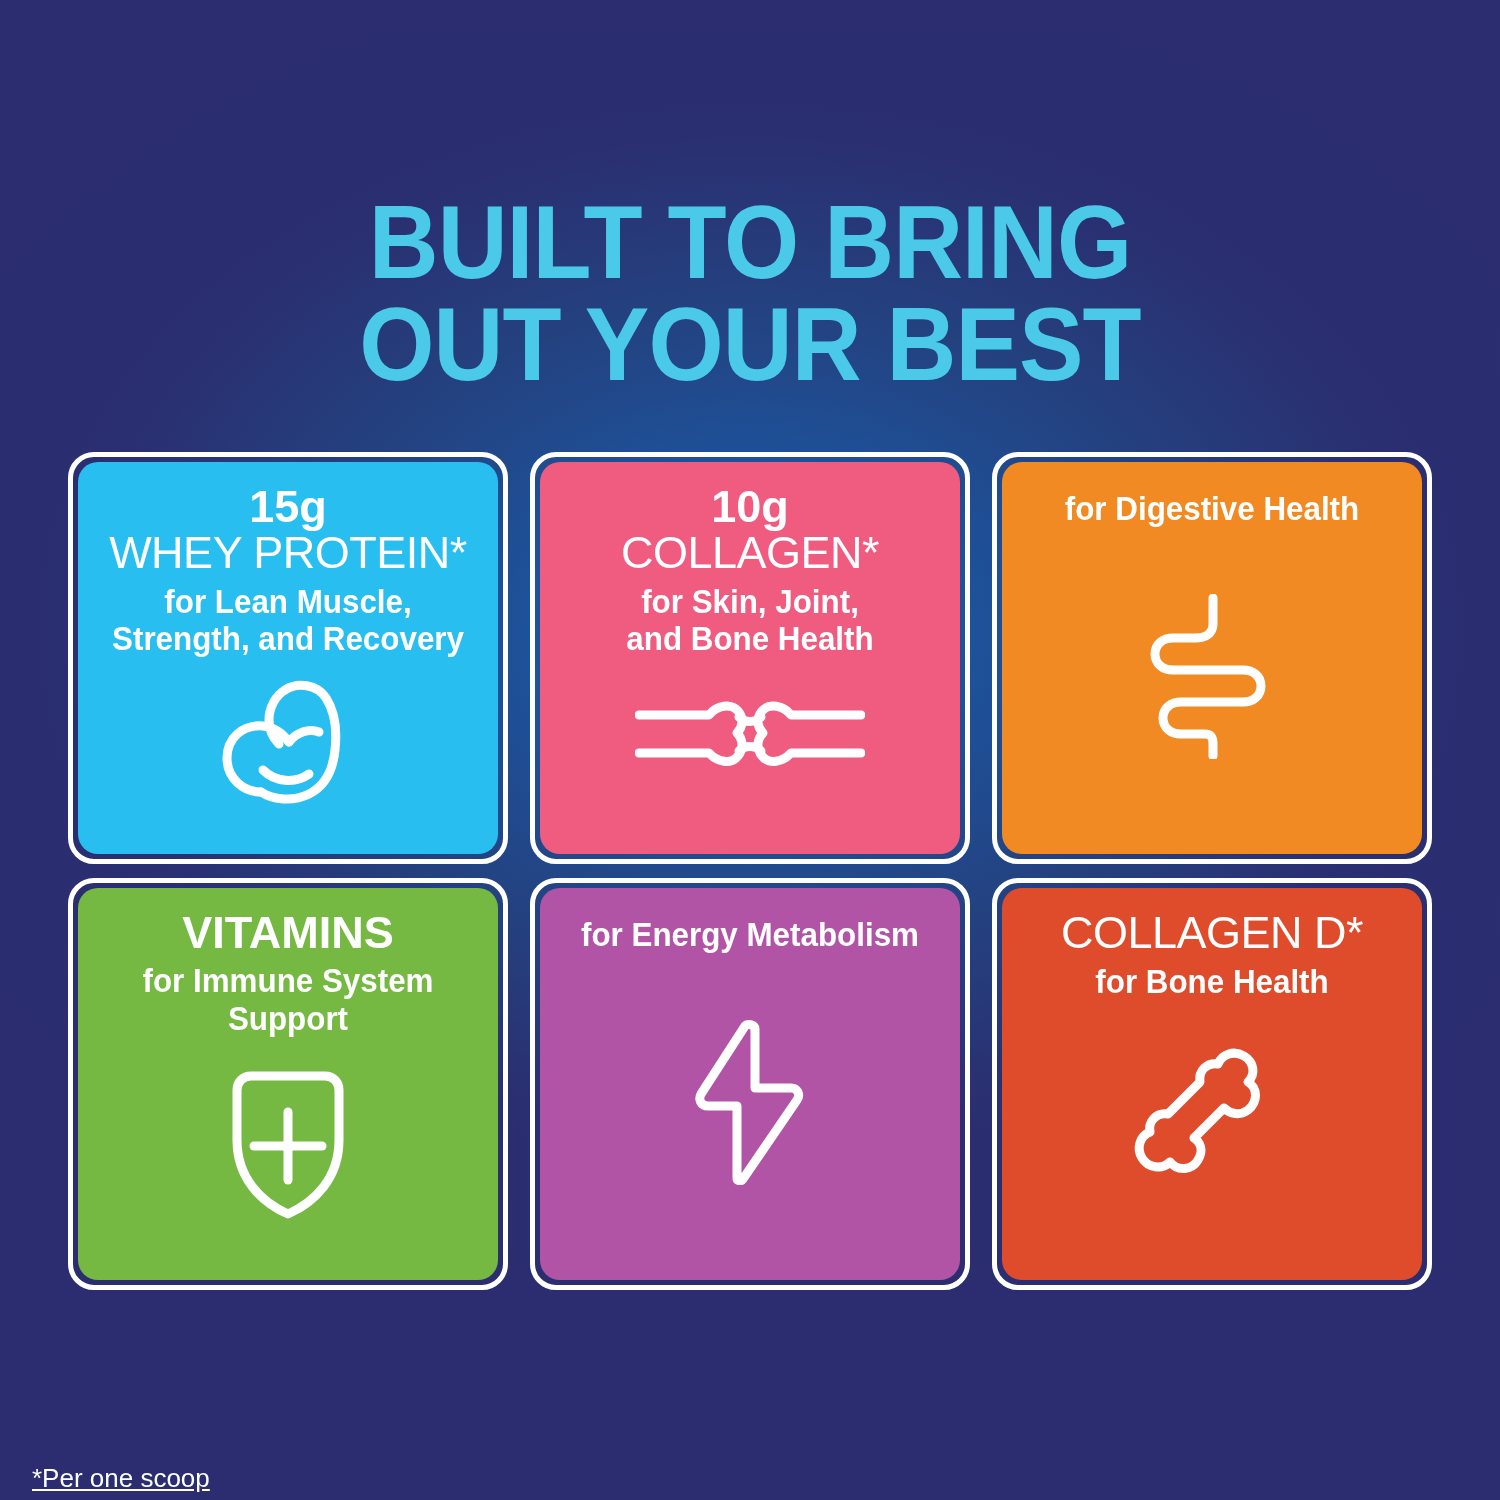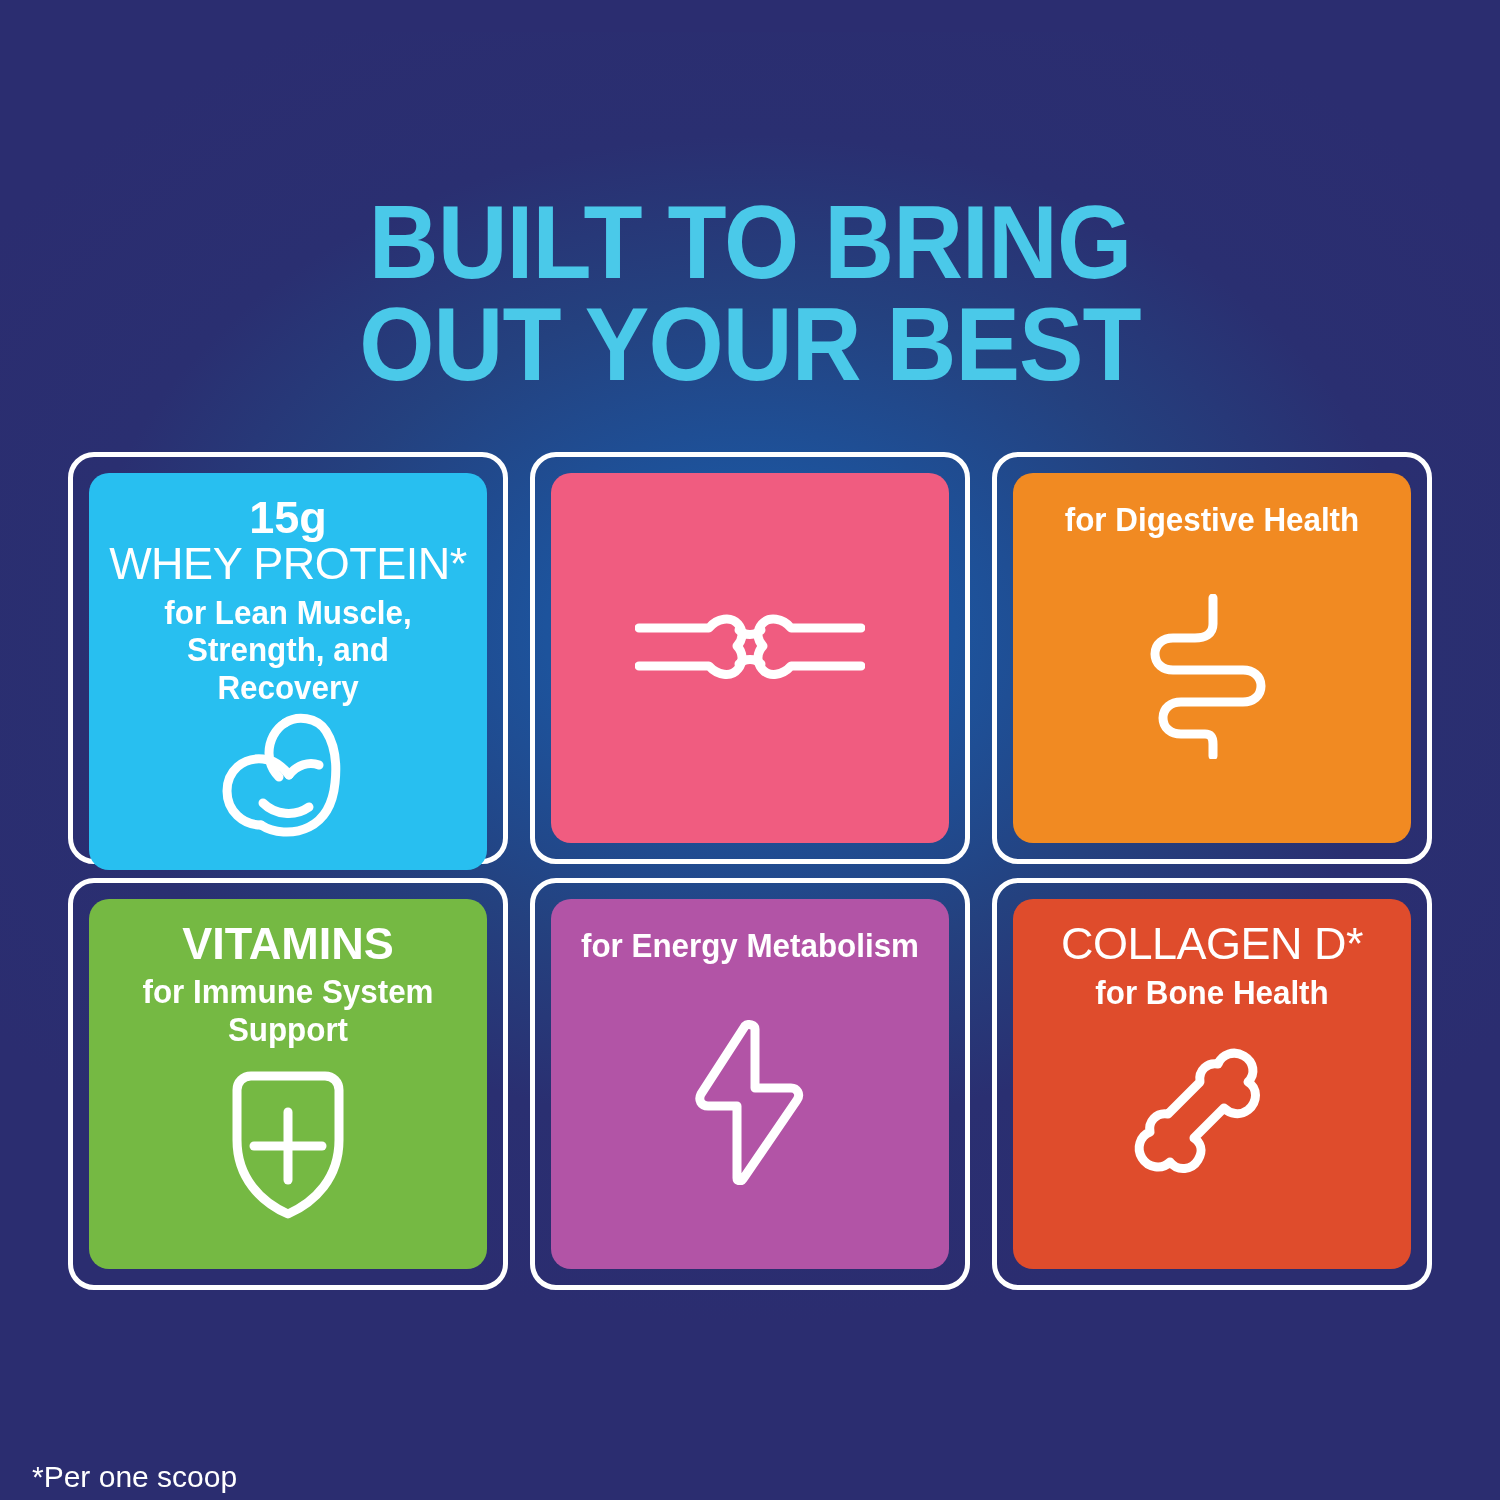--- a/index.html
+++ b/index.html
@@ -61,21 +61,21 @@
     grid-template-rows: repeat(2, 412px);
     column-gap: 22px;
     row-gap: 14px;
   }
 
   .card {
     position: relative;
     border-radius: 26px;
     box-sizing: border-box;
     border: 5px solid #ffffff;
-    padding: 16px;
+    padding: 5px;
     display: flex;
     flex-direction: column;
     align-items: stretch;
   }
   .card-inner {
     flex: 1 1 auto;
     border-radius: 20px;
     padding: 22px 16px 18px 16px;
     box-sizing: border-box;
     display: flex;
@@ -123,23 +123,24 @@
   .icon-wrap svg {
     display: block;
   }
 
   
   .footnote {
     position: absolute;
     left: 32px;
     bottom: 38px;
     color: #ffffff;
-    font-size: 30px;
+    font-size: 26px;
     font-weight: normal;
     letter-spacing: 0px;
+    text-decoration: underline;
   }
 </style>
 </head>
 <body>
 
 <div id="poster">
 
   <div class="headline">
     <span class="ln">BUILT TO BRING</span>
     <span class="ln">OUT YOUR BEST</span>
@@ -162,20 +163,26 @@
             <path d="M48 118 C30 118 14 104 14 84 C14 64 30 50 50 52 C62 53 70 60 76 68"></path>
             <path d="M76 68 C84 58 96 54 106 58"></path>
             <path d="M50 96 C62 108 82 110 96 100"></path>
           </svg>
         </div>
       </div>
     </div>
 
     <div class="card">
       <div class="card-inner" style="background:#f05c80">
+        <div class="card-text">
+          <span class="amount">10g</span>
+          <span class="nutrient">COLLAGEN*</span>
+          <span class="benefit">for Skin, Joint,</span>
+          <span class="benefit" style="margin-top:0">and Bone Health</span>
+        </div>
         <div class="icon-wrap">
           <svg width="230" height="110" viewBox="0 0 230 110" fill="none" stroke="#ffffff" stroke-width="9" stroke-linecap="round" stroke-linejoin="round">
             <path d="M4 28 H74 C82 18 96 16 103 24 C109 31 108 40 102 46 C108 52 109 62 103 69 C96 78 82 75 74 66 H4"></path>
             <path d="M226 28 H156 C148 18 134 16 127 24 C121 31 122 40 128 46 C122 52 121 62 127 69 C134 78 148 75 156 66 H226"></path>
             <path d="M104 30 C110 36 120 36 126 30"></path>
             <path d="M104 64 C110 58 120 58 126 64"></path>
           </svg>
         </div>
       </div>
     </div>

